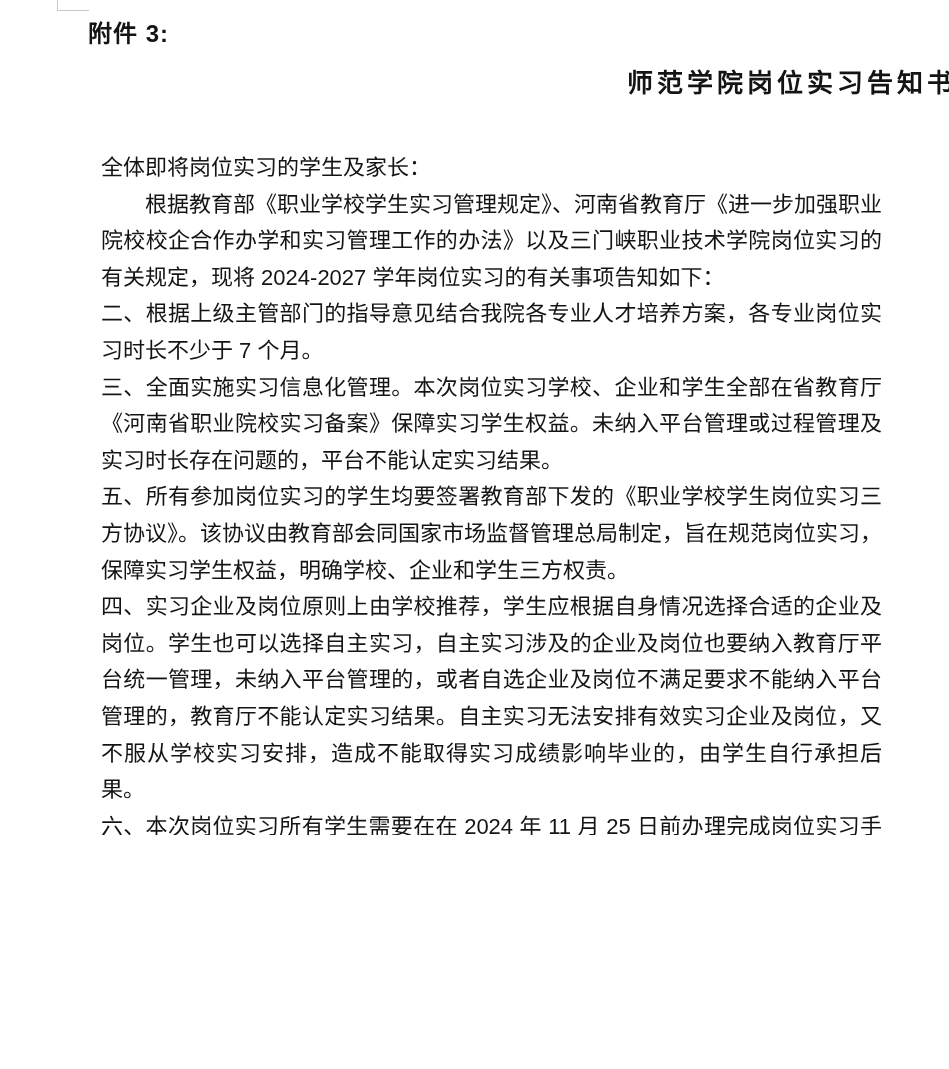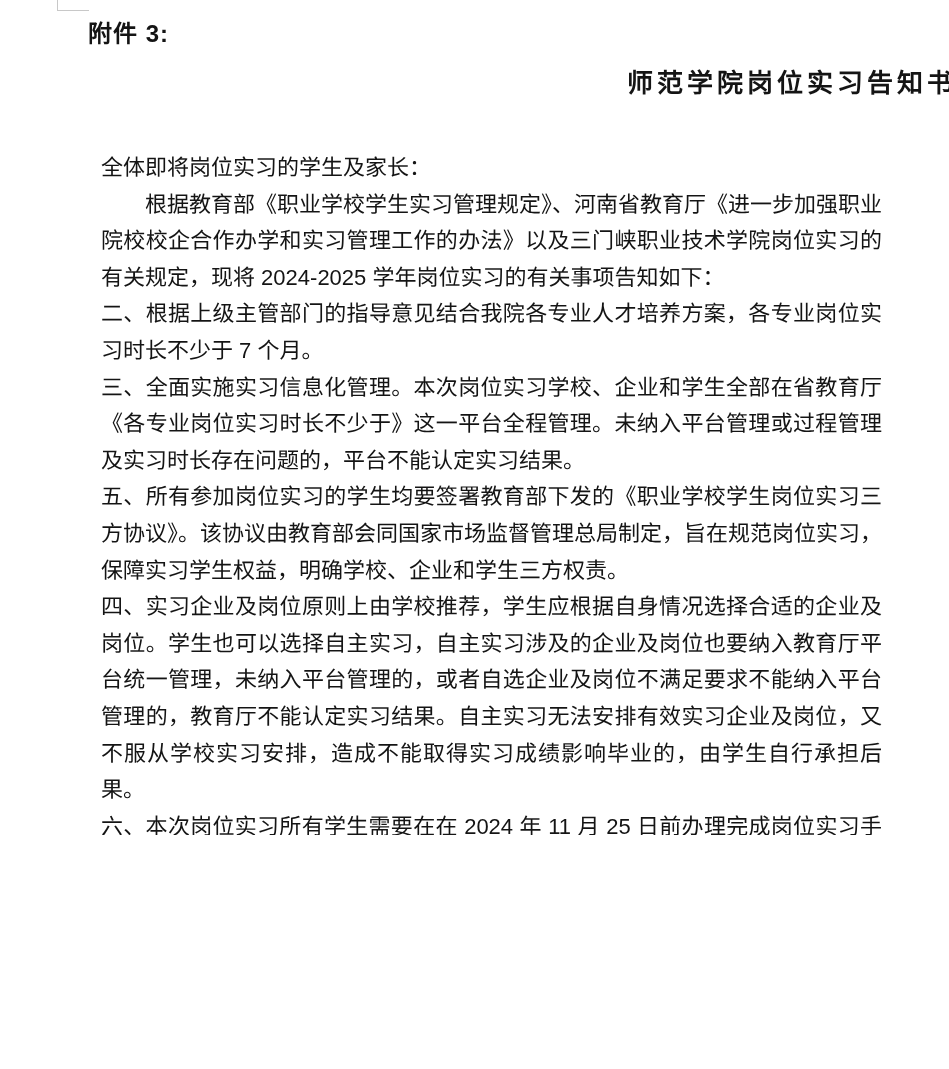--- a/index.html
+++ b/index.html
@@ -86,23 +86,23 @@
 <div class="page">
 
   <div class="crop-mark"></div>
 
   <div class="attachment-label">附件 3:</div>
 
   <div class="doc-title">师范学院岗位实习告知书</div>
 
   <div class="doc-body">
     <p>全体即将岗位实习的学生及家长：</p>
-    <p class="indent">根据教育部《职业学校学生实习管理规定》、河南省教育厅《进一步加强职业院校校企合作办学和实习管理工作的办法》以及三门峡职业技术学院岗位实习的有关规定，现将 2024-2025 学年岗位实习的有关事项告知如下：</p>
+    <p class="indent">根据教育部《职业学校学生实习管理规定》、河南省教育厅《进一步加强职业院校校企合作办学和实习管理工作的办法》以及三门峡职业技术学院岗位实习的有关规定，现将 2024-2027 学年岗位实习的有关事项告知如下：</p>
     <p>二、根据上级主管部门的指导意见结合我院各专业人才培养方案，各专业岗位实习时长不少于 7 个月。</p>
-    <p>三、全面实施实习信息化管理。本次岗位实习学校、企业和学生全部在省教育厅《各专业岗位实习时长不少于》这一平台全程管理。未纳入平台管理或过程管理及实习时长存在问题的，平台不能认定实习结果。</p>
+    <p>三、全面实施实习信息化管理。本次岗位实习学校、企业和学生全部在省教育厅《河南省职业院校实习备案》保障实习学生权益。未纳入平台管理或过程管理及实习时长存在问题的，平台不能认定实习结果。</p>
     <p>五、所有参加岗位实习的学生均要签署教育部下发的《职业学校学生岗位实习三方协议》。该协议由教育部会同国家市场监督管理总局制定，旨在规范岗位实习，保障实习学生权益，明确学校、企业和学生三方权责。</p>
     <p>四、实习企业及岗位原则上由学校推荐，学生应根据自身情况选择合适的企业及岗位。学生也可以选择自主实习，自主实习涉及的企业及岗位也要纳入教育厅平台统一管理，未纳入平台管理的，或者自选企业及岗位不满足要求不能纳入平台管理的，教育厅不能认定实习结果。自主实习无法安排有效实习企业及岗位，又不服从学校实习安排，造成不能取得实习成绩影响毕业的，由学生自行承担后果。</p>
     <p>六、本次岗位实习所有学生需要在在 2024 年 11 月 25 日前办理完成岗位实习手续并正式开始实习，实习结束时间 2025 年 6 月 1 日。</p>
   </div>
 
   <div class="sig-org">师范学院</div>
 
   <div class="sig-date">2024 年 10 月 28 日</div>
 
 </div>

